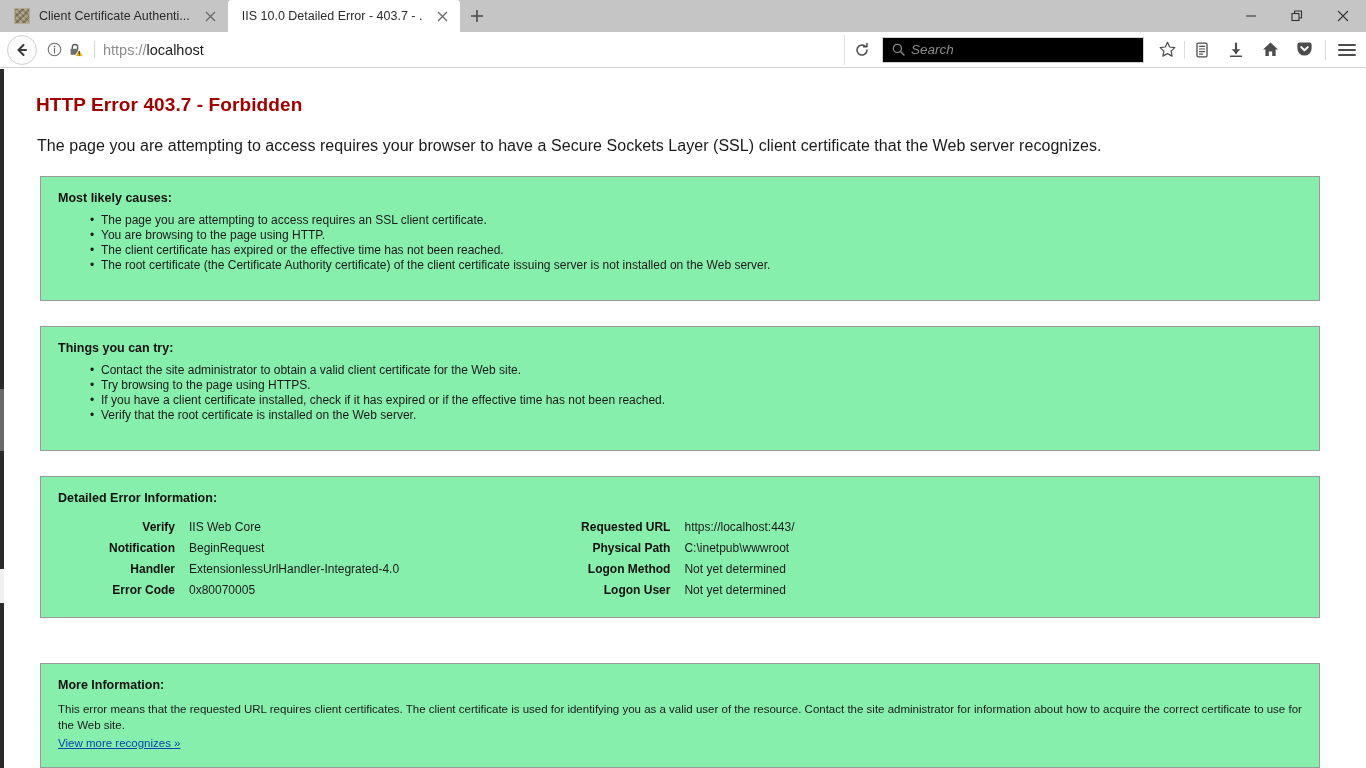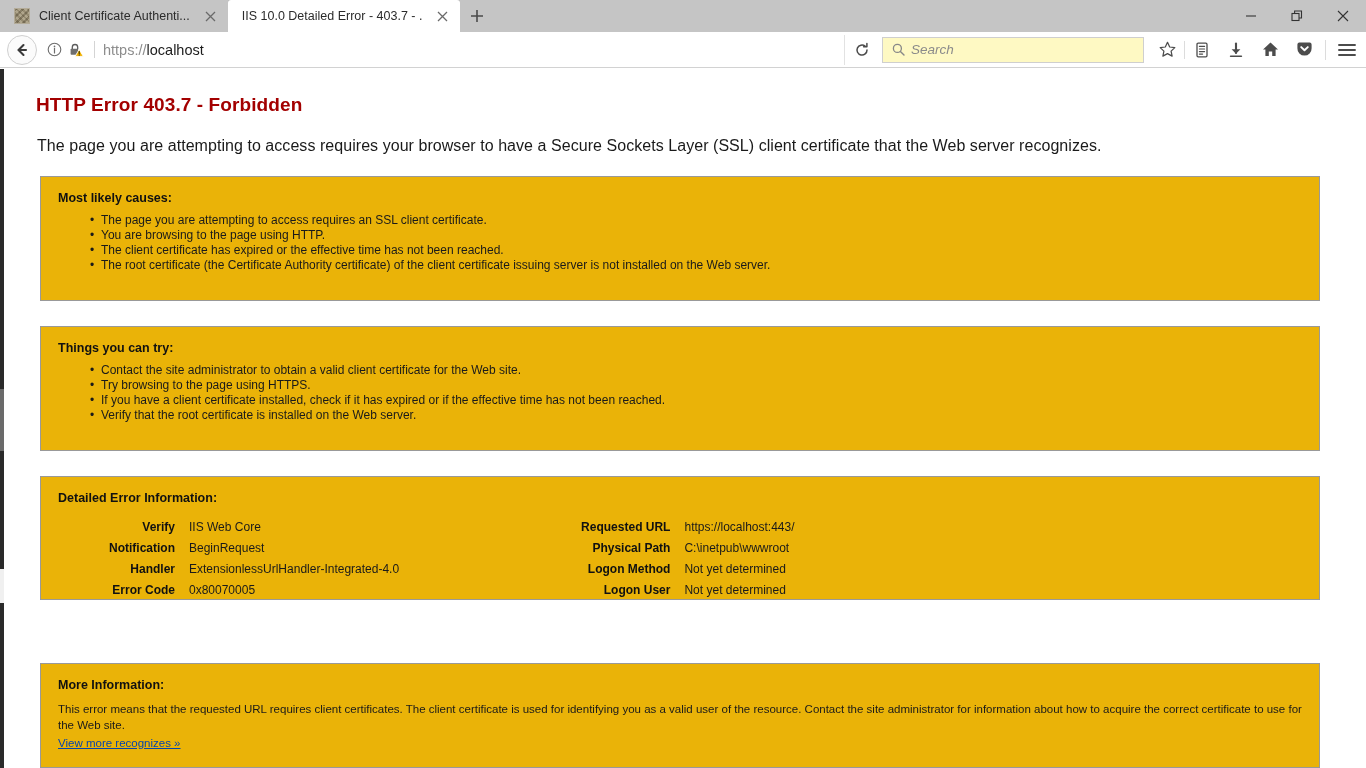--- a/index.html
+++ b/index.html
@@ -128,21 +128,21 @@
   #reload-wrap {
     width: 34px; height: 30px;
     display: flex; align-items: center; justify-content: center;
     color: #4b4b4b;
     border-left: 1px solid #e2e2e2;
     flex: 0 0 34px;
   }
   #search-box {
     width: 262px; height: 26px;
     border: 1px solid #cfcfcf;
-    background: #fef9c3;
+    background: #000000;
     display: flex; align-items: center;
     padding: 0 6px;
     margin: 0 6px 0 4px;
     flex: 0 0 262px;
   }
   #search-box .mag { flex: 0 0 18px; display:flex; align-items:center; justify-content:center; color:#888; }
   #search-placeholder {
     font-size: 13.5px;
     font-style: italic;
     color: #8b8b8b;
@@ -206,21 +206,21 @@
     font-weight: normal;
     color: #1a1a1a;
     letter-spacing: 0.05px;
   }
 
   .panel {
     position: absolute;
     left: 40px;
     width: 1280px;
     border: 1px solid #999999;
-    background: #eab308;
+    background: #86efac;
   }
   .panel-heading {
     font-size: 12.5px;
     font-weight: bold;
     color: #111111;
     margin: 14px 0 0 17px;
   }
   ul.bullets {
     list-style: none;
     margin: 8px 0 0 0;
@@ -238,21 +238,21 @@
     content: "\2022";
     position: absolute;
     left: -11px;
     top: 0;
     color: #1a1a1a;
   }
 
   
   #panel-causes  { top: 107px; height: 125px; }
   #panel-try     { top: 257px; height: 125px; }
-  #panel-details { top: 407px; height: 124px; }
+  #panel-details { top: 407px; height: 142px; }
   #panel-more    { top: 594px; height: 105px; }
 
   
   #details-cols {
     position: absolute;
     left: 0; top: 40px;
     width: 100%;
     display: flex;
   }
   .det-col { display: flex; }

